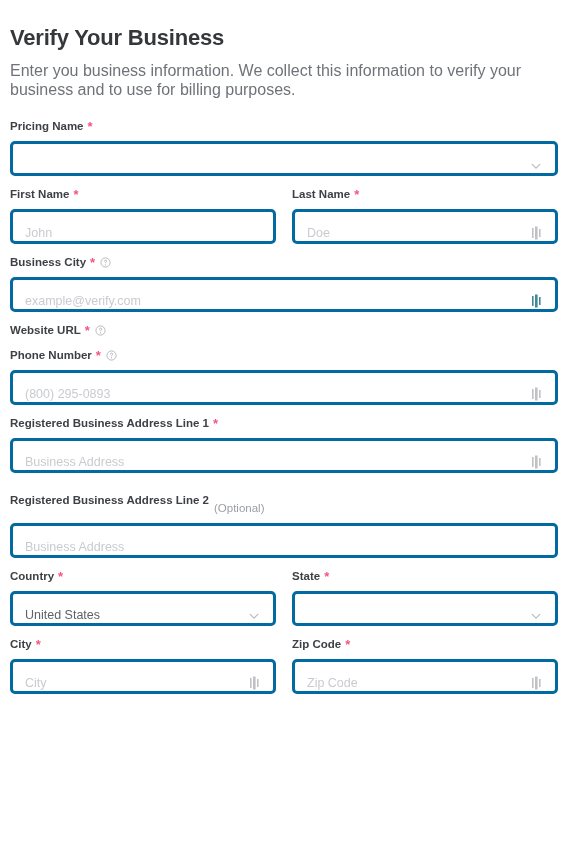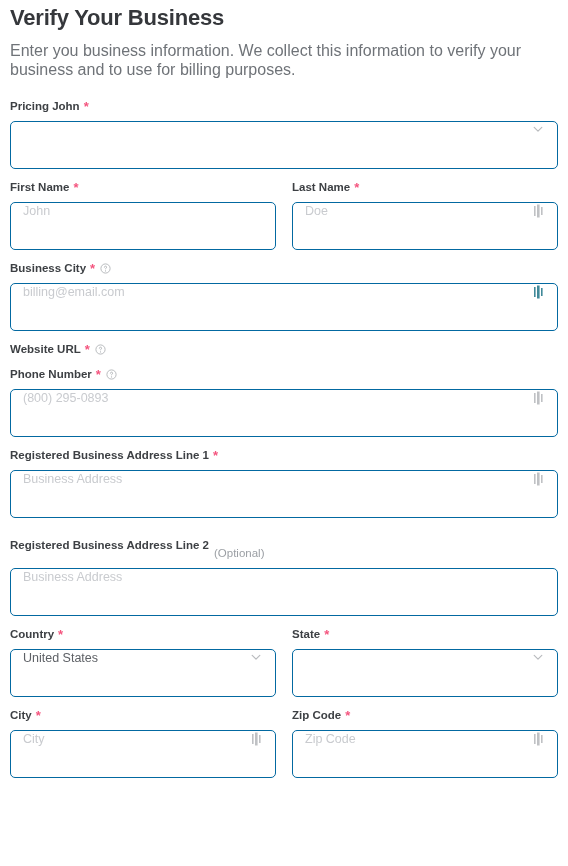--- a/index.html
+++ b/index.html
@@ -9,21 +9,21 @@
     height: 866px;
     background: #ffffff;
     font-family: "Liberation Sans", sans-serif;
     -webkit-font-smoothing: antialiased;
   }
 
   .page {
     width: 568px;
     min-height: 866px;
     background: #ffffff;
-    padding: 4px 10px 0 10px;
+    padding: 24px 10px 0 10px;
     overflow: hidden;
   }
 
   
   .page-title {
     font-size: 22px;
     font-weight: bold;
     color: #35373b;
     letter-spacing: -0.2px;
     line-height: 28px;
@@ -83,26 +83,26 @@
     height: 11px;
     margin-left: 5px;
     position: relative;
     top: 0px;
   }
   .info-icon svg { display: block; }
 
   
   .control {
     position: relative;
-    height: 48px;
-    border: 1px solid #0369a1;
+    height: 35px;
+    border: 3px solid #0369a1;
     border-radius: 5px;
     background: #ffffff;
     display: flex;
-    align-items: flex-start;
+    align-items: flex-end;
     padding: 0 12px;
   }
 
   .control-text {
     font-size: 12.5px;
     line-height: 16px;
     color: #c9cbcf;
     flex: 1 1 auto;
     overflow: hidden;
     text-overflow: ellipsis;
@@ -138,21 +138,21 @@
 </head>
 <body>
 
 <div class="page">
 
   <h1 class="page-title">Verify Your Business</h1>
   <p class="page-subtitle">Enter you business information. We collect this information to verify your business and to use for billing purposes.</p>
 
   <div class="field-block">
     <div class="field-label">
-      <span>Pricing John</span>
+      <span>Pricing Name</span>
       <span class="req-star">*</span>
     </div>
     <div class="control">
       <span class="control-text"></span>
       <span class="chevron">
         <svg width="14" height="14" viewBox="0 0 14 14">
             <path d="M3.2 5.4 L7 9.1 L10.8 5.4" fill="none" stroke="#b9bbbe" stroke-width="1.2" stroke-linecap="round" stroke-linejoin="round"></path>
           </svg>
       </span>
     </div>
@@ -193,21 +193,21 @@
       <span class="req-star">*</span>
       <span class="info-icon">
         <svg width="11" height="11" viewBox="0 0 11 11">
             <circle cx="5.5" cy="5.5" r="4.6" fill="none" stroke="#b0b3b7" stroke-width="0.9"></circle>
             <path d="M4.4 4.2a1.1 1.1 0 1 1 1.5 1.05c-.3.15-.4.35-.4.65" fill="none" stroke="#b0b3b7" stroke-width="0.9" stroke-linecap="round"></path>
             <circle cx="5.5" cy="7.9" r="0.55" fill="#b0b3b7"></circle>
           </svg>
       </span>
     </div>
     <div class="control">
-      <span class="control-text">billing@email.com</span>
+      <span class="control-text">example@verify.com</span>
       <span class="autofill-icon teal">
         <svg width="12" height="14" viewBox="0 0 12 14">
             <rect x="1" y="2" width="1.6" height="10"></rect>
             <rect x="4" y="0.5" width="2.6" height="13"></rect>
             <rect x="8" y="3" width="1.6" height="8"></rect>
           </svg>
       </span>
     </div>
   </div>
 

